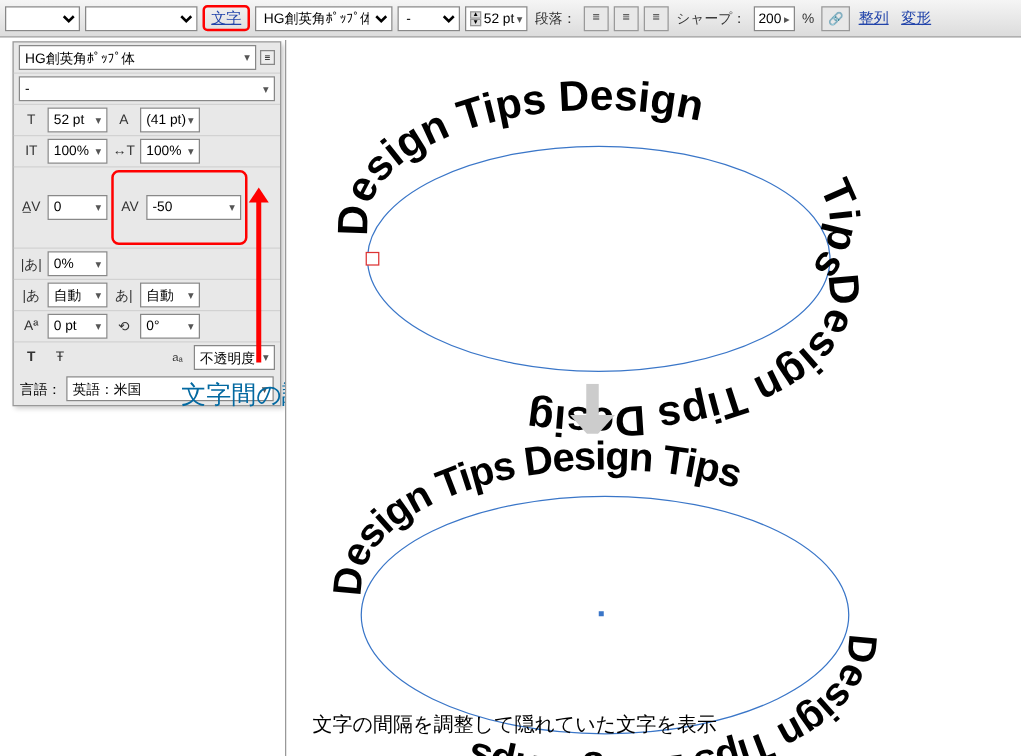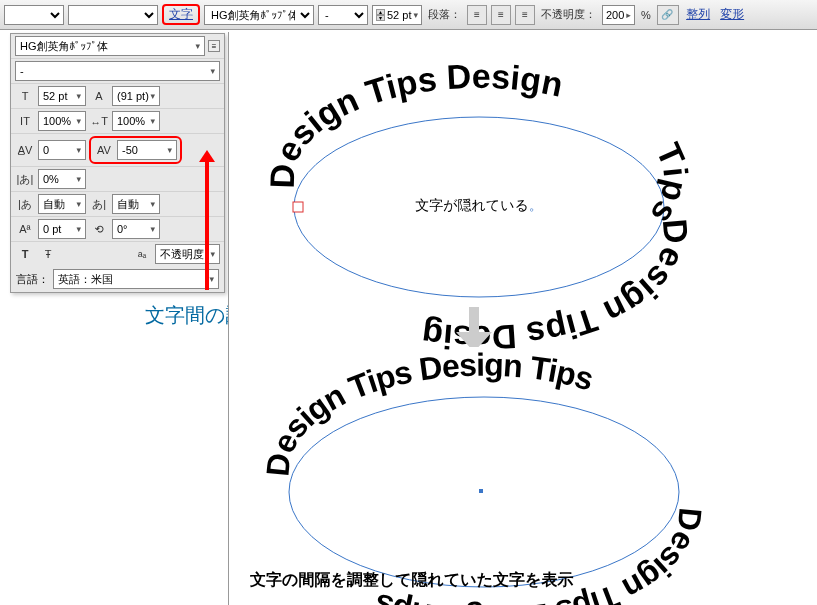--- a/index.html
+++ b/index.html
@@ -15,30 +15,30 @@
   .spinner div { width:9px; height:6px; background:#ddd; border:1px solid #999; font-size:6px; line-height:4px; text-align:center; }
 
   .panel { position: absolute; left: 10px; top: 33px; width: 215px; background: #e8e8e8; border: 1px solid #999; box-shadow: 2px 2px 4px rgba(0,0,0,.2); }
   .panel-row { display: flex; align-items: center; padding: 2px 4px; gap: 3px; border-top: 1px solid #d2d2d2; }
   .panel-row.first { border-top: none; }
   .panel-sel { flex: 1; height: 20px; background: #fff; border: 1px solid #888; font-size: 11px; display: flex; align-items: center; padding: 0 4px; justify-content: space-between; }
   .panel-icon { width: 20px; height: 20px; display: inline-flex; align-items: center; justify-content: center; font-size: 11px; color: #333; background: #e8e8e8; }
   .panel-input { width: 48px; height: 20px; background: #fff; border: 1px solid #888; font-size: 11px; display: flex; align-items: center; padding: 0 4px; justify-content: space-between; }
   .panel-input span:first-child { flex:1; }
   .dd { font-size: 9px; color: #555; }
-  .tracking-highlight { border: 2px solid #f00; border-radius: 6px; padding: 2px 3px; display:flex; align-items:center; gap:3px; }
+  .tracking-highlight { border: 2px solid #f00; border-radius: 6px; padding: 18px 3px; display:flex; align-items:center; gap:3px; }
   .panel-bottom { display:flex; align-items:center; padding:3px 5px; gap:4px;justify-content:flex-end; }
   .canvas { position:absolute; left:228px; top:32px; right:0; bottom:0; background:#fff; border-left:1px solid #999; }
   .ellipse-wrap { position:absolute; width:380px; }
   svg.arc { overflow:visible; }
   svg.arc text { font-family: inherit; font-weight:700; }
   .center-text { position:absolute; top:50px; left:0; right:0; text-align:center; font-size:14px; color:#000; }
   .down-arrow { position:absolute; left:450px; top:308px; width:40px; height:40px; }
   .annot-toolbar { position:absolute; left:145px; top:302px; font-size:20px; color:#0369a1; }
-  .annot-bottom { position:absolute; left:250px; top:570px; font-size:16px; color:#000;font-weight:bold; }
+  .annot-bottom { position:absolute; left:250px; top:570px; font-size:16px; color:#000; }
   .red-arrow { position:absolute; left:205px; top:160px; width:4px; height:130px; background:#f00; }
   .red-arrow::before { content:""; position:absolute; top:-10px; left:-6px; border-left:8px solid transparent; border-right:8px solid transparent; border-bottom:12px solid #f00; }
   .tiny-btn { width:12px; height:12px; border:1px solid #888; background:#eee; font-size:8px; display:inline-flex; align-items:center; justify-content:center; }
 </style>
 </head>
 <body>
 
 <div class="topbar">
   <select class="tb-select" style="width:60px"></select>
   <select class="tb-select" style="width:90px"></select>
@@ -56,21 +56,21 @@
         <div>▴</div>
         <div>▾</div>
       </span>
     <span>52 pt</span>
     <span class="dd">▾</span>
   </span>
   <span class="tb-label">段落：</span>
   <span class="tb-btn">≡</span>
   <span class="tb-btn">≡</span>
   <span class="tb-btn">≡</span>
-  <span class="tb-label">不透明度：</span>
+  <span class="tb-label">シャープ：</span>
   <span class="opacity-field">
     <span>200</span>
     <span class="dd">▸</span>
   </span>
   <span class="tb-label">%</span>
   <span class="tb-btn">🔗</span>
   <a class="tb-link">整列</a>
   <a class="tb-link">変形</a>
 </div>
 
@@ -89,21 +89,21 @@
       </div>
   </div>
   <div class="panel-row">
     <span class="panel-icon">T</span>
     <div class="panel-input">
         <span>52 pt</span>
         <span class="dd">▾</span>
       </div>
     <span class="panel-icon">A</span>
     <div class="panel-input">
-        <span>(91 pt)</span>
+        <span>(41 pt)</span>
         <span class="dd">▾</span>
       </div>
   </div>
   <div class="panel-row">
     <span class="panel-icon">IT</span>
     <div class="panel-input">
         <span>100%</span>
         <span class="dd">▾</span>
       </div>
     <span class="panel-icon">↔T</span>
@@ -113,21 +113,21 @@
       </div>
   </div>
   <div class="panel-row">
     <span class="panel-icon">A̲V</span>
     <div class="panel-input">
         <span>0</span>
         <span class="dd">▾</span>
       </div>
     <span class="tracking-highlight">
       <span class="panel-icon">AV</span>
-      <div class="panel-input" style="width:60px">
+      <div class="panel-input" style="width:76px">
           <span>-50</span>
           <span class="dd">▾</span>
         </div>
     </span>
   </div>
   <div class="panel-row">
     <span class="panel-icon">|あ|</span>
     <div class="panel-input">
         <span>0%</span>
         <span class="dd">▾</span>
@@ -186,23 +186,20 @@
       <defs>
         <path id="arc1" d="M 15,140 A 185,90 0 1,1 365,140" fill="none"></path>
         <path id="arc1b" d="M 365,140 A 185,90 0 1,1 15,140" fill="none"></path>
       </defs>
       <ellipse cx="190" cy="140" rx="185" ry="90" fill="none" stroke="#3a76c8" stroke-width="1"></ellipse>
       <text font-size="34"><textPath href="#arc1" startOffset="4%">Design Tips Design</textPath></text>
       <text font-size="34"><textPath href="#arc1" startOffset="88%">Tips</textPath></text>
       <text font-size="34"><textPath href="#arc1b" startOffset="3%">Design Tips Desig</textPath></text>
       <rect x="4" y="135" width="10" height="10" fill="#fff" stroke="#d33"></rect>
     </svg>
-    <div class="center-text" style="top:130px">
-      <span>文字が隠れている</span><span style="color:#3a76c8">。</span>
-    </div>
   </div>
 
   <svg class="down-arrow" width="40" height="45" style="left:225px; top:275px; position:absolute">
     <path d="M15,0 L25,0 L25,25 L38,25 L20,45 L2,25 L15,25 Z" fill="#ccc"></path>
   </svg>
 
   <div class="ellipse-wrap" style="top:315px; left:50px;">
     <svg class="arc" width="400" height="230">
       <defs>
         <path id="arc2" d="M 15,145 A 195,95 0 1,1 395,145" fill="none"></path>

